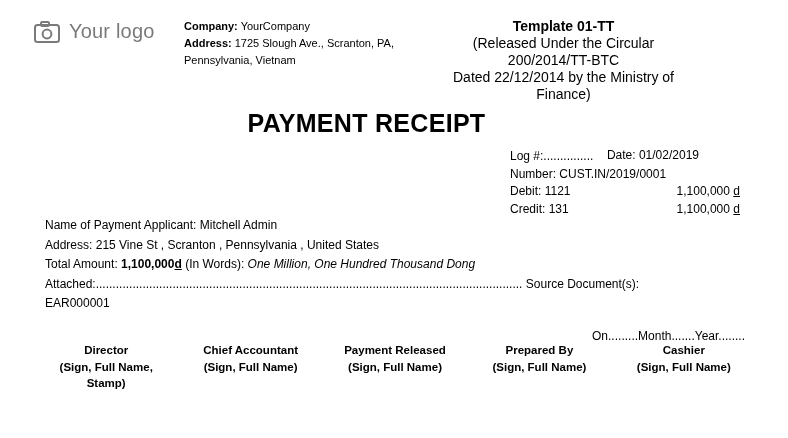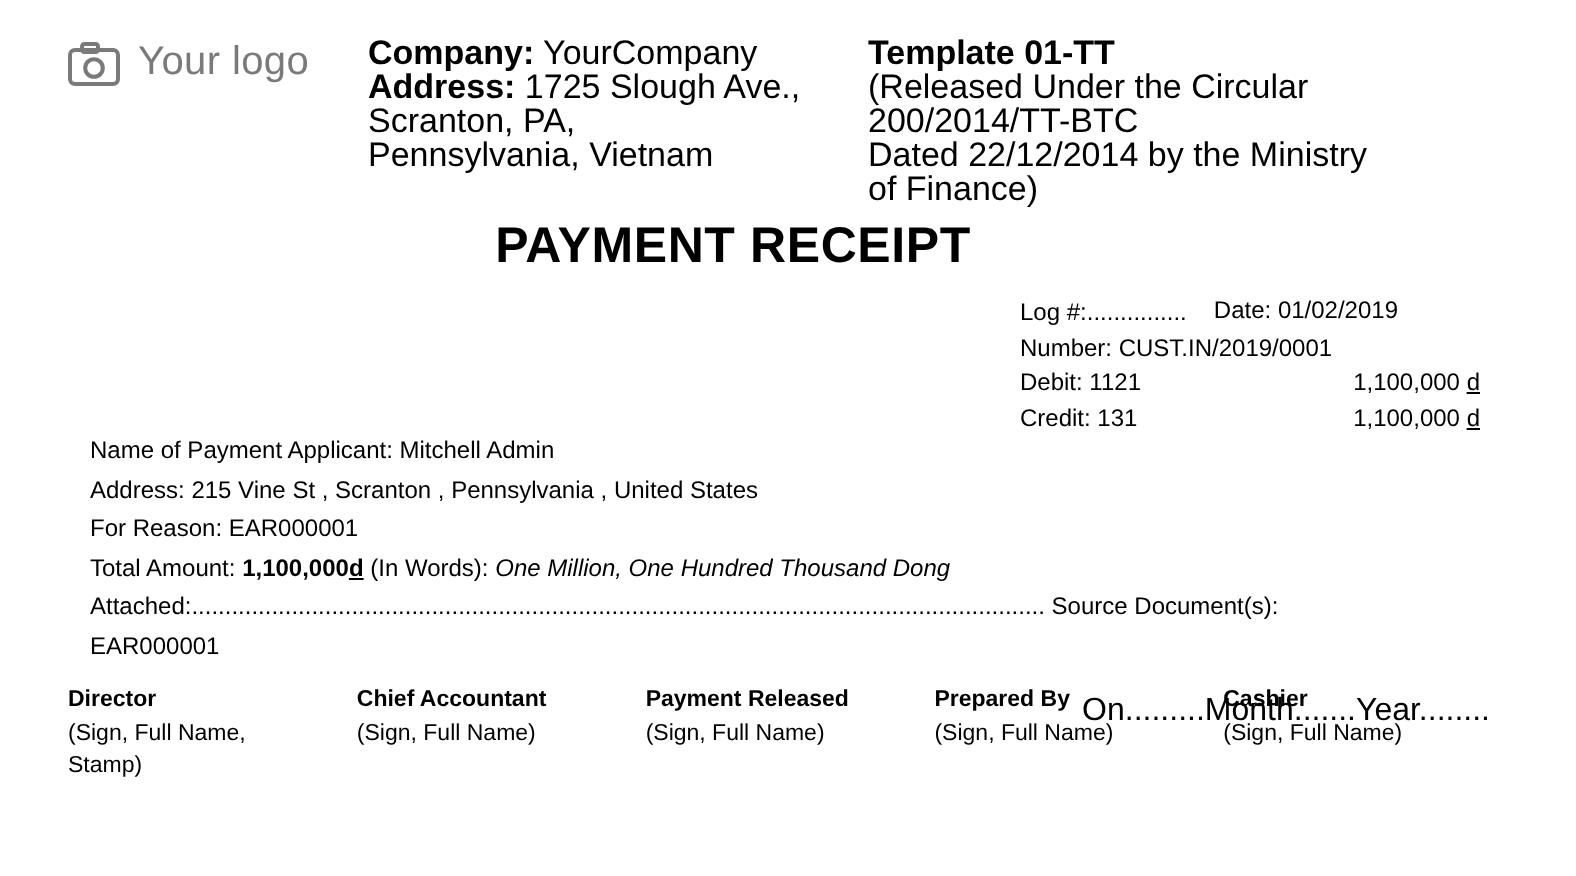--- a/index.html
+++ b/index.html
@@ -47,32 +47,32 @@
   .logo-text {
     font-size: 20px;
     color: #7a7a7a;
     font-weight: 400;
     letter-spacing: 0.2px;
     white-space: nowrap;
   }
 
   .company-block {
     flex: 0 0 250px;
-    font-size: 17px;
+    font-size: 11px;
     line-height: 17px;
     padding-top: 4px;
   }
   .company-block .lbl {
     font-weight: bold;
   }
 
   .template-block {
     flex: 1 1 auto;
-    text-align: left;
-    font-size: 17px;
+    text-align: center;
+    font-size: 14px;
     line-height: 17px;
     padding-top: 4px;
     padding-right: 6px;
   }
   .template-block .t-title {
     font-weight: bold;
   }
 
   
   .doc-title {
@@ -127,43 +127,44 @@
     display: block;
     word-break: break-all;
   }
   .dots {
     letter-spacing: 0px;
   }
   .onmonth {
     text-align: right;
     margin-top: 13px;
     padding-right: 22px;
-    font-size: 16px;
+    font-size: 12px;
   }
 
   
   .signatures {
     position: absolute;
     left: 34px;
     top: 342px;
     width: 722px;
     display: flex;
     justify-content: space-between;
   }
   .sig {
     flex: 1 1 0;
+    text-align: center;
     font-size: 11.5px;
     line-height: 16px;
   }
   .sig .sig-title {
     font-weight: bold;
     margin-bottom: 1px;
   }
   .sig .sig-sub {
-    font-weight: normal;
+    font-weight: bold;
   }
 </style>
 </head>
 <body>
 
 <div class="page">
 
   <div class="header">
 
     <div class="logo-block">
@@ -216,24 +217,20 @@
   <div class="details">
     <div>
       <span>Name of Payment Applicant:</span>
       <span>Mitchell Admin</span>
     </div>
     <div>
       <span>Address:</span>
       <span>215 Vine St , Scranton , Pennsylvania , United States</span>
     </div>
     <div>
-      <span>For Reason:</span>
-      <span>EAR000001</span>
-    </div>
-    <div>
       <span>Total Amount:</span>
       <span class="bold">1,100,000</span><span class="bold u-d">d</span>
       <span>(In Words):</span>
       <span class="italic">One Million, One Hundred Thousand Dong</span>
     </div>
     <div class="attached-line">
       <span>Attached:</span><span class="dots">................................................................................................................................</span>
       <span>Source Document(s):</span>
     </div>
     <div>EAR000001</div>

